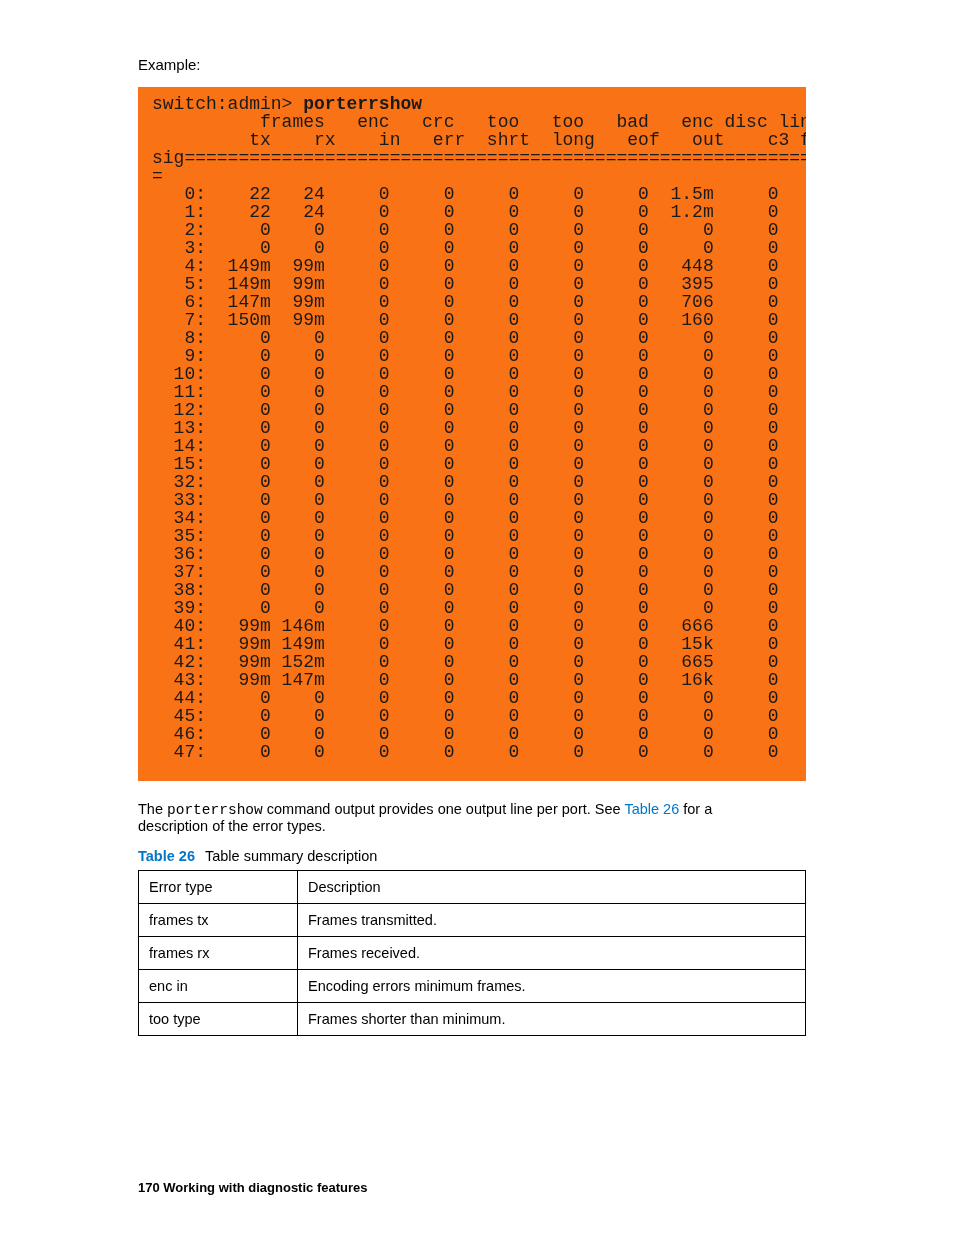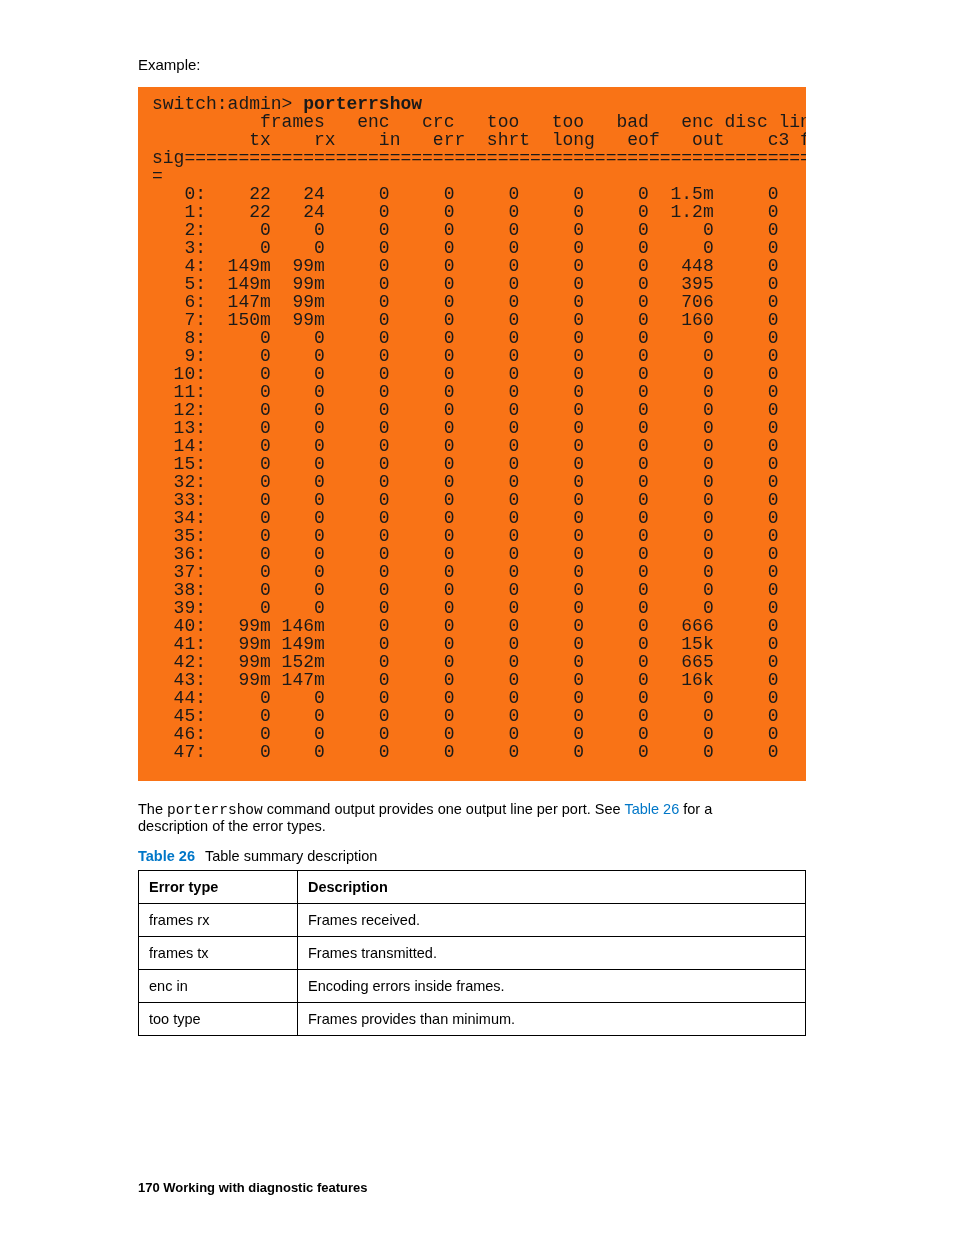--- a/index.html
+++ b/index.html
@@ -50,21 +50,21 @@
     border-collapse: collapse;
     width: 668px;
     font-size: 14.5px;
   }
   table.err th, table.err td {
     border: 1px solid #000;
     text-align: left;
     padding: 8px 10px;
     vertical-align: top;
   }
-  table.err th { font-weight: bold; margin-left: 21px; }
+  table.err th { font-weight: normal; margin-left: 21px; }
   table.err th.c1, table.err td.c1 { width: 138px; }
   .footer {
     position: absolute;
     left: 138px;
     bottom: 40px;
     font-size: 13px;
     font-weight: bold;
   }
 </style>
 </head>
@@ -123,33 +123,33 @@
 
   <table class="err">
     <thead>
       <tr>
         <th class="c1">Error type</th>
         <th>Description</th>
       </tr>
     </thead>
     <tbody id="err-tbody">
         <tr>
+          <td class="c1">frames tx</td>
+          <td>Frames transmitted.</td>
+        </tr>
+        <tr>
           <td class="c1">frames rx</td>
           <td>Frames received.</td>
         </tr>
         <tr>
-          <td class="c1">frames tx</td>
-          <td>Frames transmitted.</td>
-        </tr>
-        <tr>
           <td class="c1">enc in</td>
-          <td>Encoding errors inside frames.</td>
+          <td>Encoding errors minimum frames.</td>
         </tr>
         <tr>
           <td class="c1">too type</td>
-          <td>Frames provides than minimum.</td>
+          <td>Frames shorter than minimum.</td>
         </tr>
       </tbody>
   </table>
 
   <div class="footer">170  Working with diagnostic features</div>
 
 </div>
 
 </body></html>

